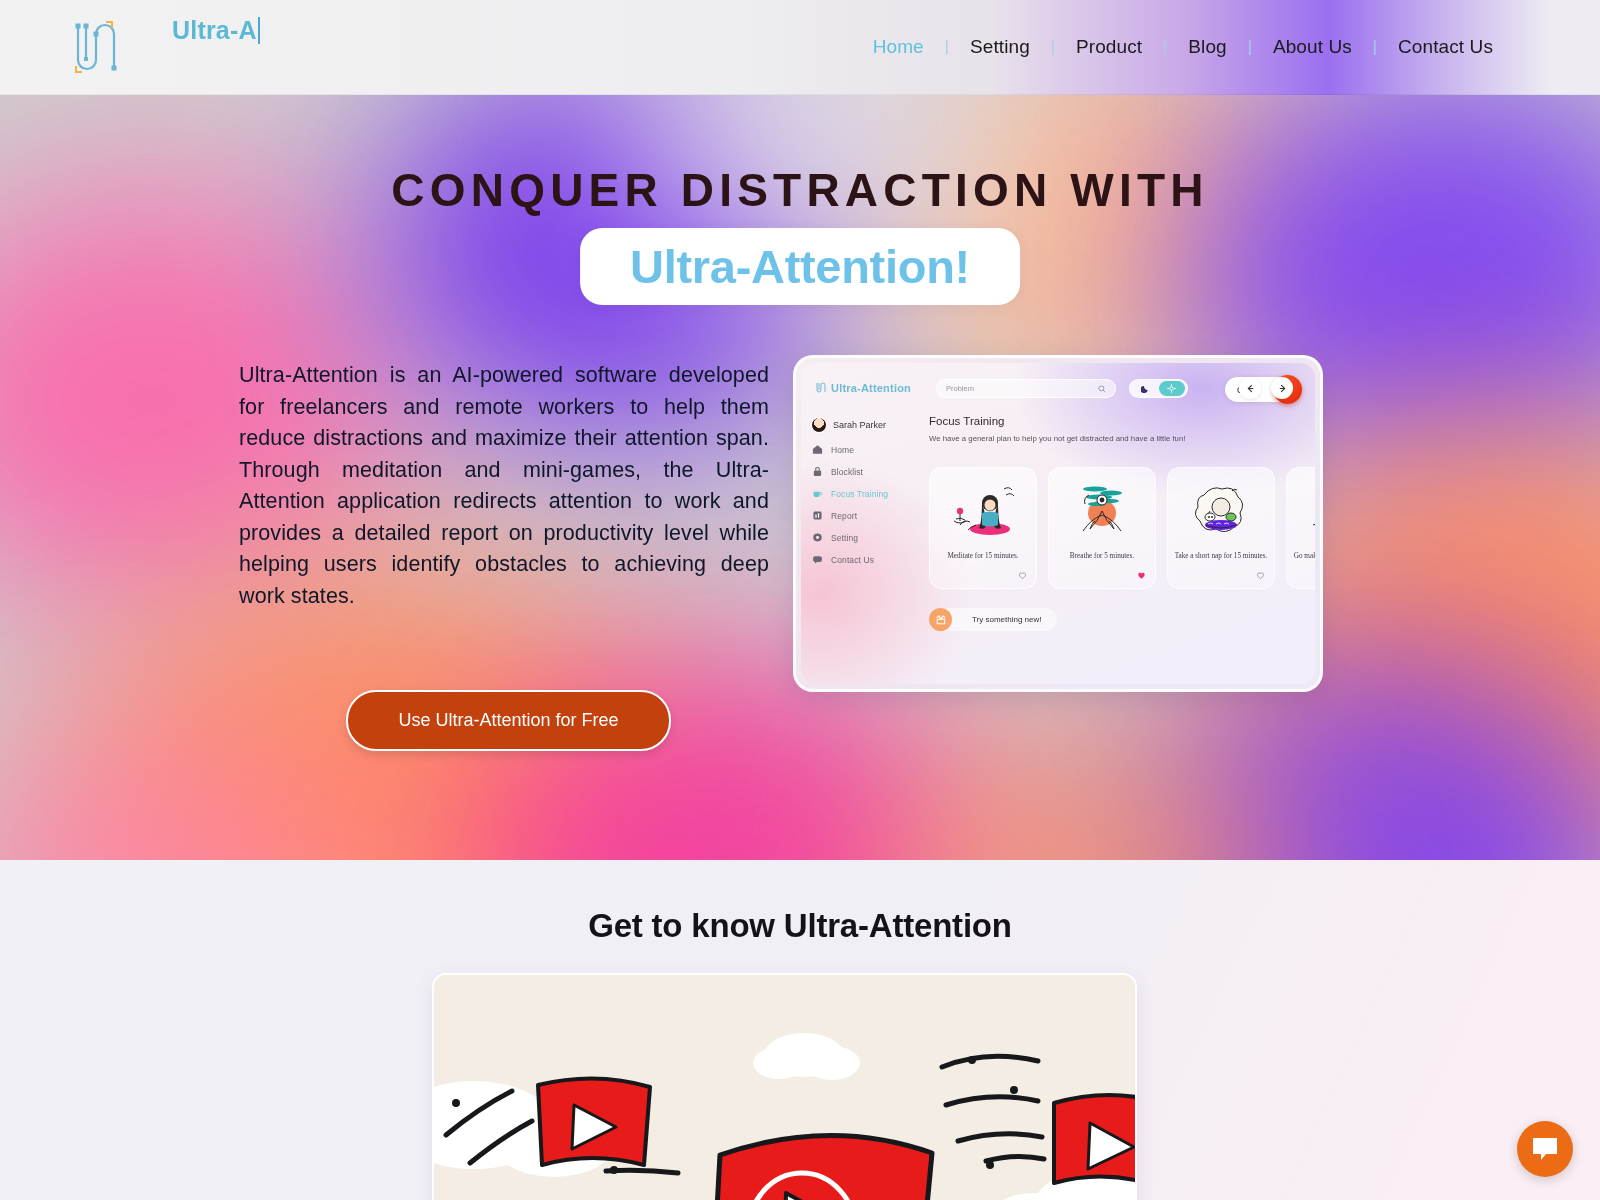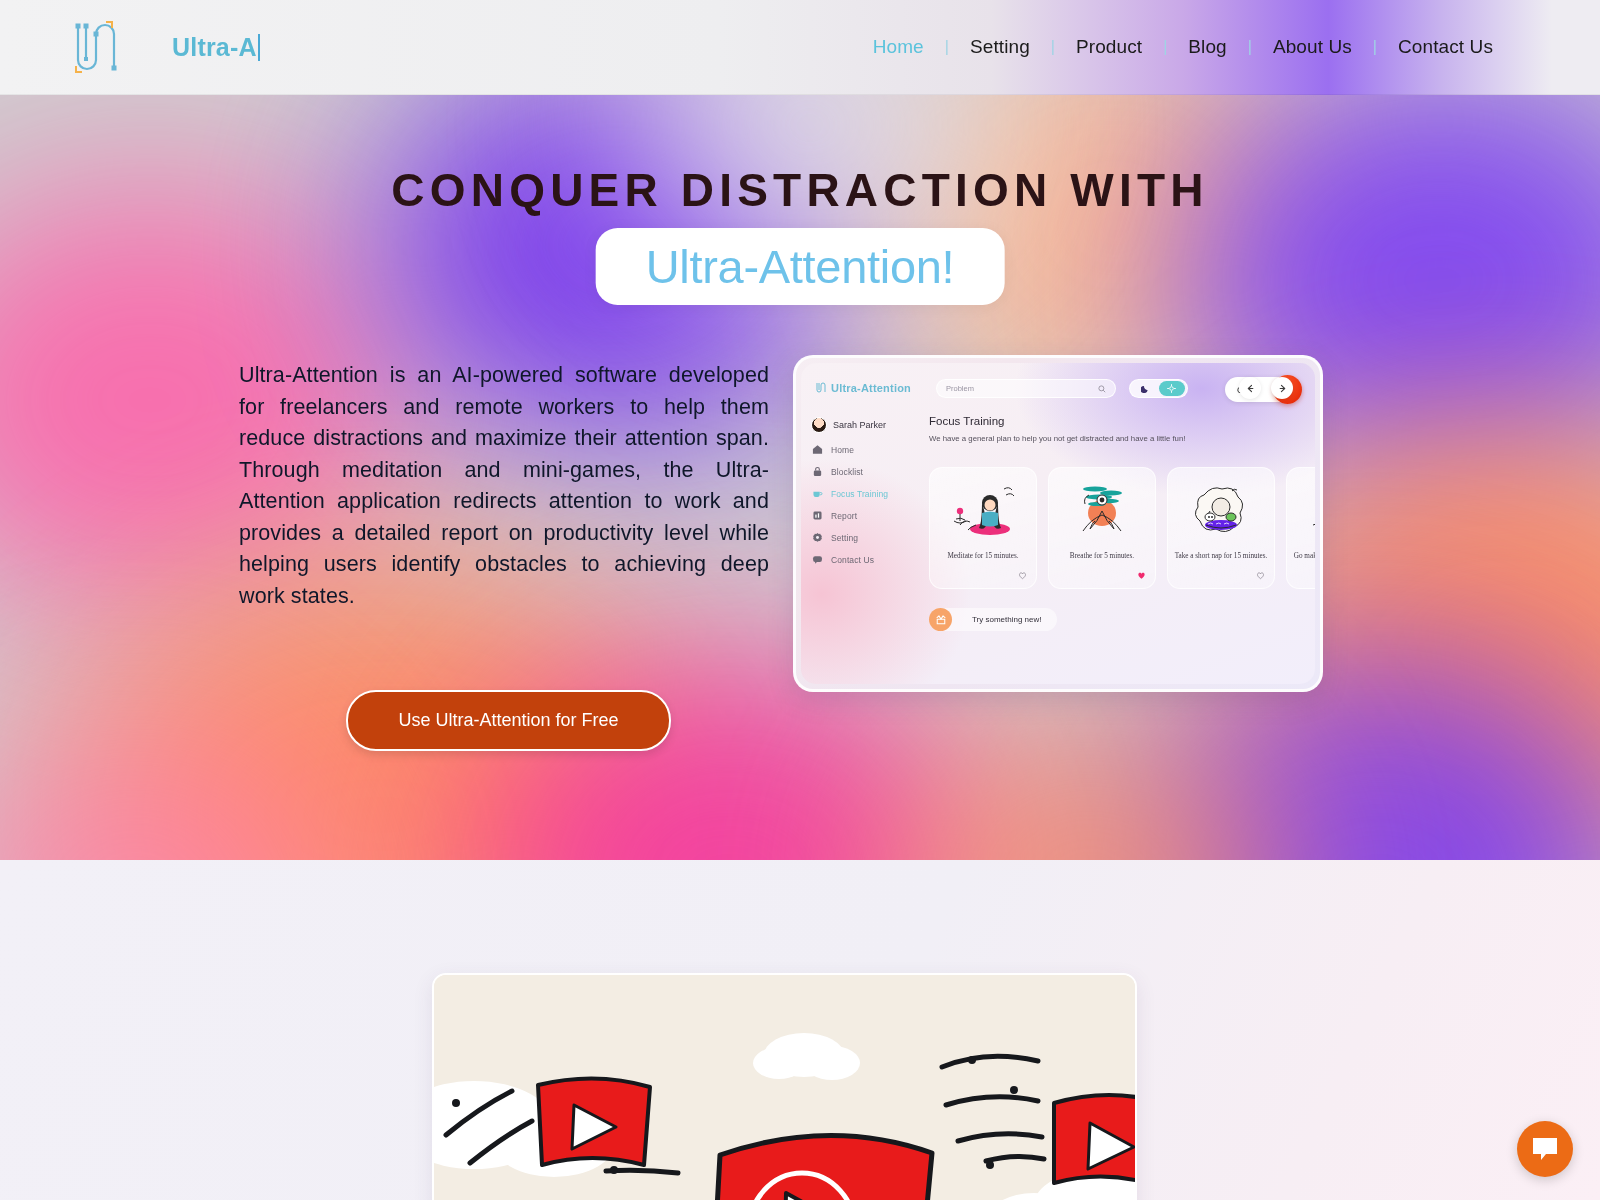--- a/index.html
+++ b/index.html
@@ -11,21 +11,21 @@
   }
 
   
   .header {
     position:absolute; top:0; left:0; width:1600px; height:95px;
     background:linear-gradient(90deg,#f2f2f3 0%,#eeeef0 45%,#e8e2ea 62%,#c9a8e8 74%,#9b6ff0 83%,#c7b2ee 90%,#eeecf2 97%);
     display:flex; align-items:center; z-index:40;
     border-bottom:1px solid rgba(0,0,0,.05);
   }
   .header-inner { width:1600px; height:95px; display:flex; align-items:center; padding:0 86px 0 68px; }
-  .logo-wrap { display:flex; align-items:center; gap:0; }
+  .logo-wrap { display:flex; align-items:flex-start; gap:0; }
   .logo-mark { width:52px; height:62px; display:block; flex:0 0 auto; }
   .brand {
     margin-left:52px; font-size:25px; font-weight:700; color:#5BB9D4;
     letter-spacing:.2px; display:flex; align-items:center;
   }
   .caret {
     display:inline-block; width:2px; height:27px; background:#4aa9d6;
     margin-left:1px;
   }
   .nav { margin-left:auto; display:flex; align-items:center; gap:0; }
@@ -66,21 +66,21 @@
   .headline {
     position:absolute; top:68px; left:0; width:1600px; text-align:center;
     font-size:46px; font-weight:700; color:#2b1316; letter-spacing:5.2px;
   }
   .sub-badge {
     position:absolute; top:133px; left:50%; transform:translateX(-50%);
     background:#ffffff; border-radius:22px; padding:14px 50px;
     box-shadow:0 2px 16px rgba(0,0,0,.05);
   }
   .sub-badge span {
-    font-size:47px; font-weight:400; color:#6EC2EA; letter-spacing:-.3px;
+    font-size:47px; font-weight:700; color:#6EC2EA; letter-spacing:-.3px;
     line-height:1.05; display:block;
   }
 
   .hero-copy {
     position:absolute; left:239px; top:265px; width:530px;
     font-size:21.5px; line-height:31.5px; color:#0f172a; text-align:justify;
     letter-spacing:.1px;
   }
   .cta-free {
     position:absolute; left:346px; top:595px; width:325px; height:61px;
@@ -505,20 +505,21 @@
           </div>
           <span class="ttx">Try something new!</span>
         </div>
 
       </div>
     </div>
   </div>
 </section>
 
 <section class="sec2">
+  <h2 class="sec2-title">Get to know Ultra-Attention</h2>
 
   <div class="video-card">
     <svg width="705" height="260" viewBox="0 0 705 260">
       <rect width="705" height="260" fill="#F3EDE3"></rect>
       <g fill="#ffffff">
         <ellipse cx="40" cy="150" rx="80" ry="44"></ellipse>
         <ellipse cx="120" cy="166" rx="62" ry="36"></ellipse>
         <ellipse cx="370" cy="80" rx="40" ry="22"></ellipse>
         <ellipse cx="345" cy="88" rx="26" ry="16"></ellipse>
         <ellipse cx="398" cy="88" rx="28" ry="17"></ellipse>

